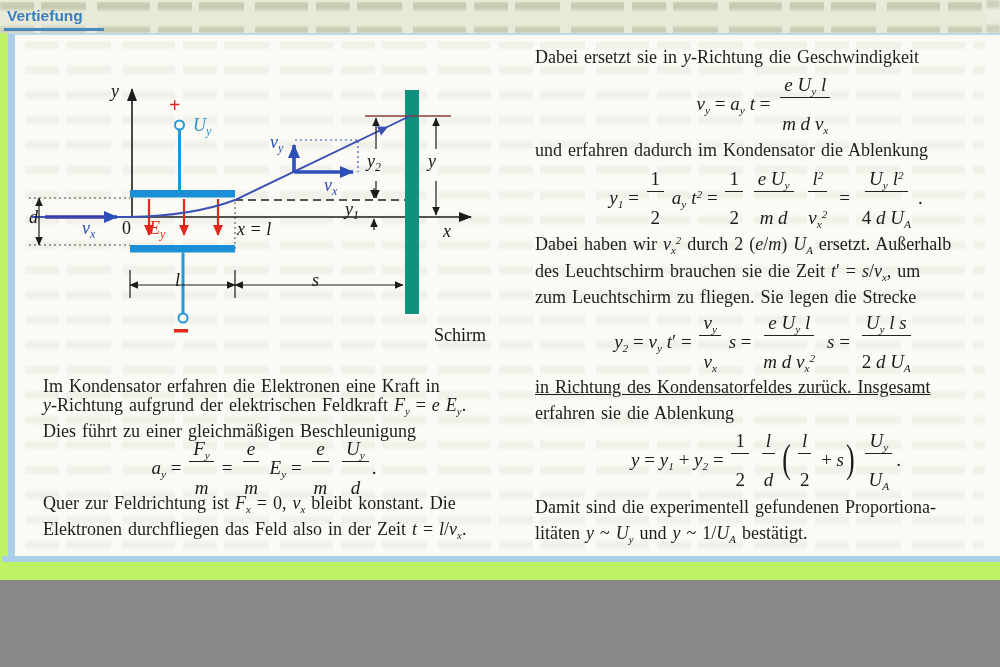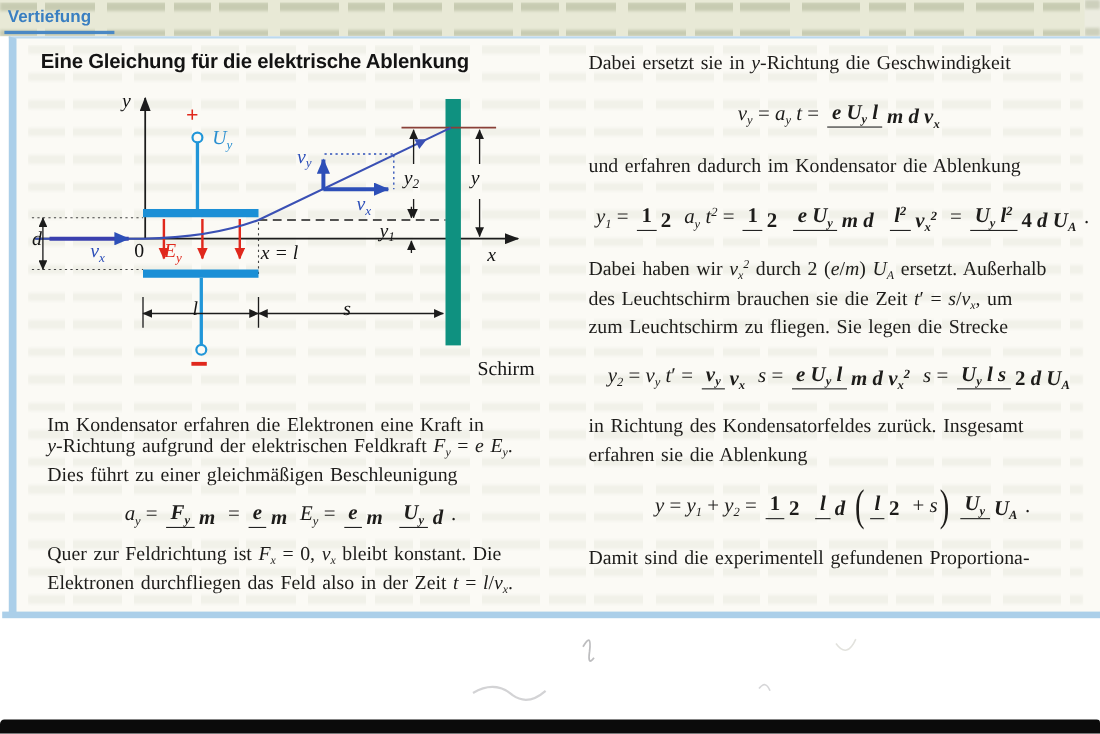--- a/index.html
+++ b/index.html
@@ -1,16 +1,16 @@
 <!DOCTYPE html>
 <html><head>
 <meta charset="utf-8">
 <style>
   html,body{margin:0;padding:0;background:#888;}
-  #canvas{position:relative;width:1000px;height:667px;background:#ffffff;overflow:hidden;
+  #canvas{position:relative;width:1000px;height:580px;background:#bef264;overflow:hidden;
           font-family:"Liberation Serif",serif;color:#1d1c1a;}
   .abs{position:absolute;}
   
   .bleed{position:absolute;pointer-events:none;
     background-image:repeating-linear-gradient(180deg, rgba(122,132,92,.55) 0 8px, transparent 8px 25px);
     -webkit-mask-image:repeating-linear-gradient(90deg,#000 0 34px,transparent 34px 41px,#000 41px 86px,transparent 86px 97px,#000 97px 150px,transparent 150px 158px);
     mask-image:repeating-linear-gradient(90deg,#000 0 34px,transparent 34px 41px,#000 41px 86px,transparent 86px 97px,#000 97px 150px,transparent 150px 158px);
     filter:blur(1.5px);}
   .tag{font-family:"Liberation Sans",sans-serif;font-weight:bold;font-size:15.5px;color:#3a7fc1;}
   .tag-underline{background:#4a88c4;height:2.5px;}
@@ -21,23 +21,23 @@
   h1.title{position:absolute;left:22px;top:10px;margin:0;font-family:"Liberation Sans",sans-serif;
        font-size:18.5px;font-weight:bold;color:#141414;letter-spacing:-0.2px;}
   
   .tl{position:absolute;left:0;white-space:pre;font-size:18px;line-height:24px;word-spacing:1.5px;}
   .it{font-style:italic;}
   sub,sup{font-size:0.6em;line-height:0;}
   sub{vertical-align:-0.35em;} sup{vertical-align:0.55em;}
   
   .fline{position:absolute;left:0;width:100%;display:flex;align-items:center;justify-content:center;
          white-space:pre;font-size:19px;}
-  .frac{display:inline-flex;flex-direction:row;align-items:center;text-align:center;margin:0 3px;line-height:1.15;font-weight:bold;}
+  .frac{display:inline-flex;flex-direction:column;align-items:center;text-align:center;margin:0 3px;line-height:1.15;}
   .fnum{padding:0 4px 1px;border-bottom:1.4px solid #222;}
-  .fden{padding:5px 4px 0;}
+  .fden{padding:15px 4px 0;}
   .bigp{display:inline-block;font-size:26px;transform:scaleY(1.55);margin:0 2px;font-weight:400;}
   
   .dl{position:absolute;font-size:18px;font-style:italic;white-space:pre;color:#141414;}
   .dl sub{font-size:12px;}
   .blue{color:#2d4fb8;} .lblue{color:#2a8fd0;} .red{color:#e0281c;font-style:normal;font-weight:bold;}
   .roman{font-style:normal;}
 </style>
 </head>
 <body>
 
@@ -50,21 +50,20 @@
   <div class="abs" style="left:986px;top:0;width:14px;height:556px;background:#ecece0;">
     <div class="bleed" style="left:0;top:0;width:14px;height:556px;opacity:.5;"></div>
   </div>
 
   <div class="abs tag" style="left:7px;top:7px;">Vertiefung</div>
   <div class="abs tag-underline" style="left:4px;top:28px;width:100px;"></div>
 
   <div id="box" class="abs">
     <div class="bleed" style="left:10px;top:6px;width:960px;height:510px;opacity:.14;"></div>
 
-    <h1 class="title">Eine Gleichung für die elektrische Ablenkung</h1>
 
     <div class="abs" style="left:12px;top:42px;width:475px;height:300px;">
       <svg width="475" height="300" viewBox="0 0 475 300">
         <defs>
           <marker id="mb" markerUnits="userSpaceOnUse" markerWidth="9" markerHeight="8" refX="8.4" refY="4" orient="auto-start-reverse">
               <path d="M0,0 L9,4 L0,8 z" fill="#1c1c1c"></path>
             </marker>
           <marker id="mba" markerUnits="userSpaceOnUse" markerWidth="13" markerHeight="10" refX="12" refY="5" orient="auto-start-reverse">
               <path d="M0,0 L13,5 L0,10 z" fill="#1c1c1c"></path>
             </marker>
@@ -161,24 +160,25 @@
 
     <div class="abs" style="left:520px;top:0;width:462px;height:523px;">
       <div class="tl" style="top:10px;"><span>Dabei ersetzt sie in </span><span class="it">y</span><span>-Richtung die Geschwindigkeit</span></div>
       <div class="fline" style="top:46px;height:46px;"><span class="it">v<sub class="it">y</sub></span><span> = </span><span class="it">a<sub class="it">y</sub></span><span class="it"> t</span><span> = </span><span class="frac"><span class="fnum"><span class="it">e </span><span class="it">U<sub class="it">y</sub></span><span class="it"> l</span></span><span class="fden"><span class="it">m d </span><span class="it">v<sub class="it">x</sub></span></span></span></div>
       <div class="tl" style="top:103px;"><span>und erfahren dadurch im Kondensator die Ablenkung</span></div>
       <div class="fline" style="top:138px;height:50px;"><span class="it">y<sub>1</sub></span><span> = </span><span class="frac"><span class="fnum"><span>1</span></span><span class="fden"><span>2</span></span></span><span> </span><span class="it">a<sub class="it">y</sub></span><span class="it"> t<sup>2</sup></span><span> = </span><span class="frac"><span class="fnum"><span>1</span></span><span class="fden"><span>2</span></span></span><span> </span><span class="frac"><span class="fnum"><span class="it">e </span><span class="it">U<sub class="it">y</sub></span></span><span class="fden"><span class="it">m d</span></span></span><span> </span><span class="frac"><span class="fnum"><span class="it">l<sup>2</sup></span></span><span class="fden"><span class="it">v<sub class="it">x</sub><sup>2</sup></span></span></span><span> = </span><span class="frac"><span class="fnum"><span class="it">U<sub class="it">y</sub></span><span class="it"> l<sup>2</sup></span></span><span class="fden"><span>4 </span><span class="it">d </span><span class="it">U<sub>A</sub></span></span></span><span>.</span></div>
       <div class="tl" style="top:197px;"><span>Dabei haben wir </span><span class="it">v<sub class="it">x</sub><sup>2</sup></span><span> durch 2 (</span><span class="it">e</span><span>/</span><span class="it">m</span><span>) </span><span class="it">U<sub>A</sub></span><span> ersetzt. Außerhalb</span></div>
       <div class="tl" style="top:224px;"><span>des Leuchtschirm brauchen sie die Zeit </span><span class="it">t</span><span>′ = </span><span class="it">s</span><span>/</span><span class="it">v<sub class="it">x</sub></span><span>, um</span></div>
       <div class="tl" style="top:250px;"><span>zum Leuchtschirm zu fliegen. Sie legen die Strecke</span></div>
       <div class="fline" style="top:283px;height:48px;"><span class="it">y<sub>2</sub></span><span> = </span><span class="it">v<sub class="it">y</sub></span><span class="it"> t</span><span>′ = </span><span class="frac"><span class="fnum"><span class="it">v<sub class="it">y</sub></span></span><span class="fden"><span class="it">v<sub class="it">x</sub></span></span></span><span> </span><span class="it">s</span><span> = </span><span class="frac"><span class="fnum"><span class="it">e </span><span class="it">U<sub class="it">y</sub></span><span class="it"> l</span></span><span class="fden"><span class="it">m d </span><span class="it">v<sub class="it">x</sub><sup>2</sup></span></span></span><span> </span><span class="it">s</span><span> = </span><span class="frac"><span class="fnum"><span class="it">U<sub class="it">y</sub></span><span class="it"> l s</span></span><span class="fden"><span>2 </span><span class="it">d </span><span class="it">U<sub>A</sub></span></span></span></div>
-      <div class="tl" style="top:340px;"><span>in Richtung des Kondensatorfeldes zurück. Insgesamt</span></div>
+      <div class="tl" style="top:340px;text-decoration:underline;"><span>in Richtung des Kondensatorfeldes zurück. Insgesamt</span></div>
       <div class="tl" style="top:366px;text-align:center;"><span>erfahren sie die Ablenkung</span></div>
       <div class="fline" style="top:398px;height:54px;"><span class="it">y</span><span> = </span><span class="it">y<sub>1</sub></span><span> + </span><span class="it">y<sub>2</sub></span><span> = </span><span class="frac"><span class="fnum"><span>1</span></span><span class="fden"><span>2</span></span></span><span> </span><span class="frac"><span class="fnum"><span class="it">l</span></span><span class="fden"><span class="it">d</span></span></span><span class="bigp">(</span><span class="frac"><span class="fnum"><span class="it">l</span></span><span class="fden"><span>2</span></span></span><span> + </span><span class="it">s</span><span class="bigp">)</span><span> </span><span class="frac"><span class="fnum"><span class="it">U<sub class="it">y</sub></span></span><span class="fden"><span class="it">U<sub>A</sub></span></span></span><span>.</span></div>
       <div class="tl" style="top:460px;"><span>Damit sind die experimentell gefundenen Proportiona-</span></div>
+      <div class="tl" style="top:486px;"><span>litäten </span><span class="it">y</span><span> ~ </span><span class="it">U<sub class="it">y</sub></span><span> und </span><span class="it">y</span><span> ~ 1/</span><span class="it">U<sub>A</sub></span><span> bestätigt.</span></div>
     </div>
   </div>
 
   <div id="bottomline" class="abs"></div>
 
   <svg class="abs" style="left:0;top:560px;" width="1000" height="94" viewBox="0 0 1000 94">
     <path d="M530,28 q8,-14 6,4 q-2,14 4,6" stroke="rgba(90,90,95,.4)" stroke-width="1.6" fill="none"></path>
     <path d="M430,70 q20,-12 36,2 q14,10 30,-4" stroke="rgba(110,110,115,.3)" stroke-width="2" fill="none"></path>
     <path d="M690,66 q6,-8 10,2" stroke="rgba(120,120,125,.3)" stroke-width="1.5" fill="none"></path>
     <path d="M1195,20" stroke="none" fill="none"></path>

